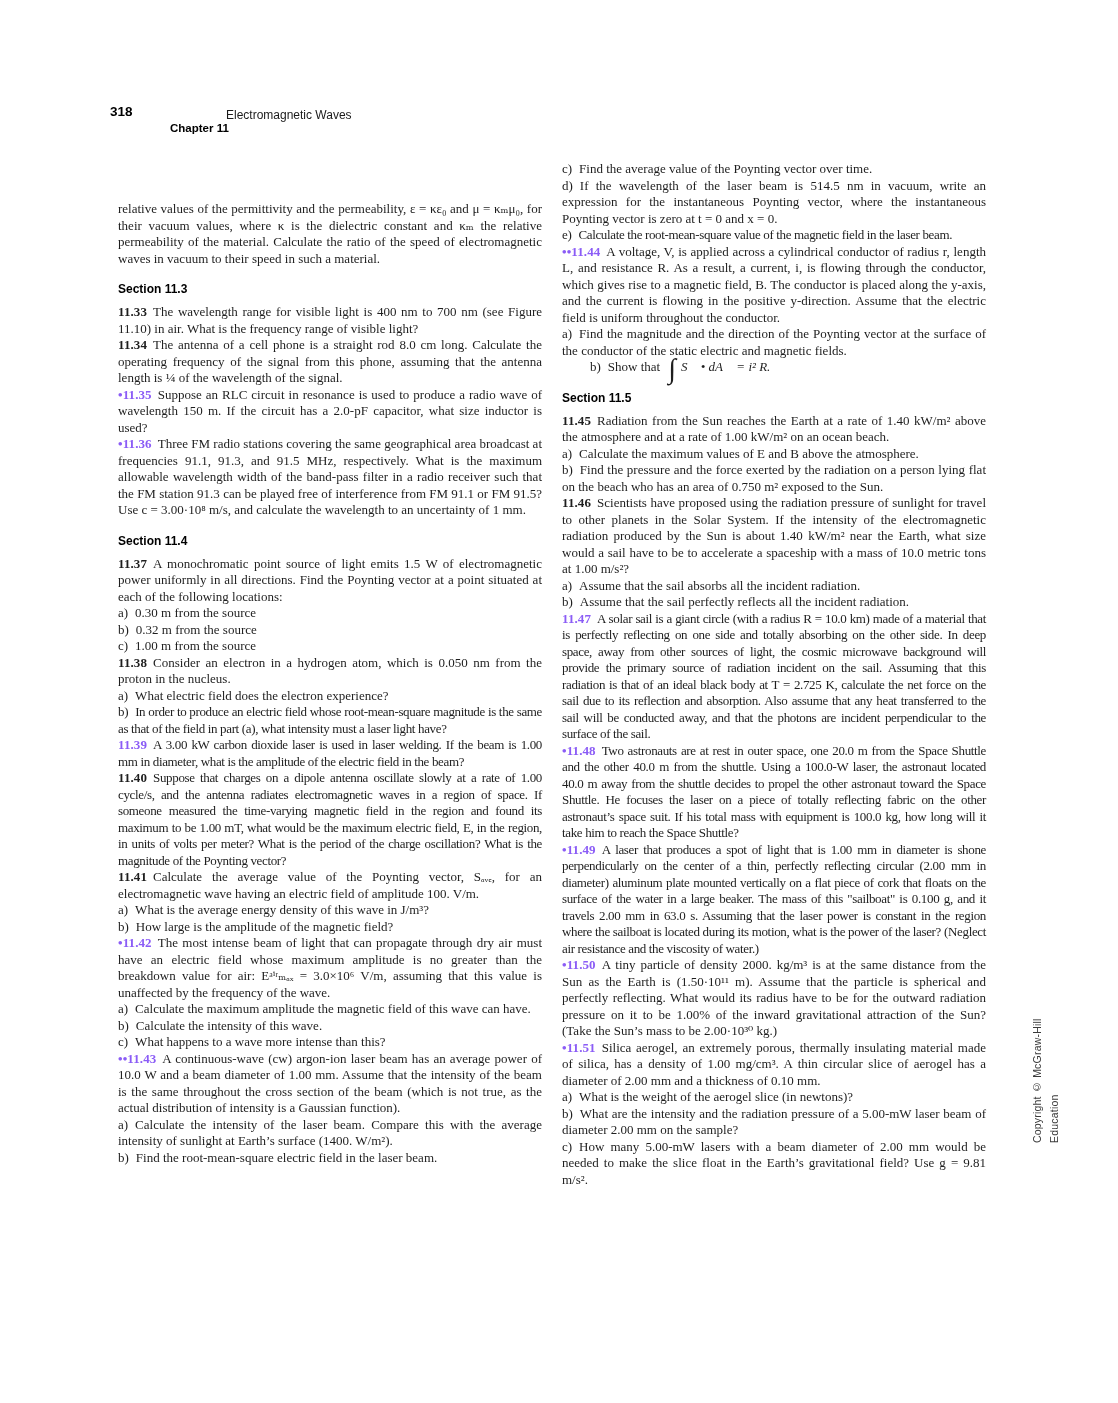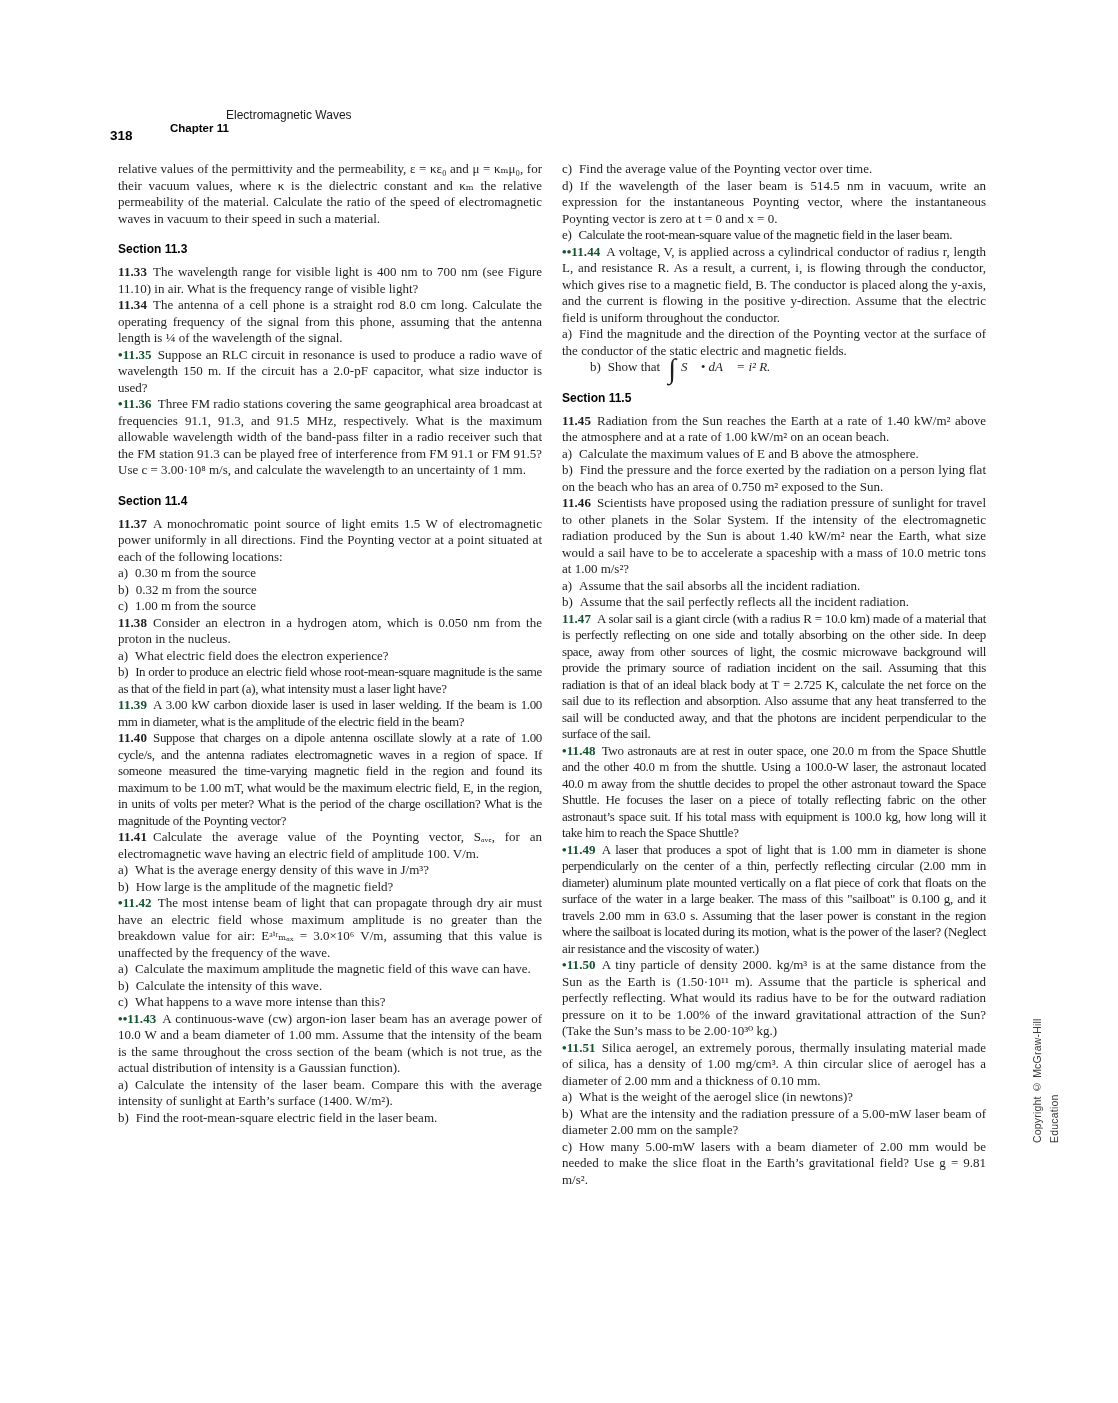--- a/index.html
+++ b/index.html
@@ -6,38 +6,38 @@
   .page{
     position:relative;
     width:1118px;height:1403px;
     background:#ffffff;
     font-family:"Liberation Serif","DejaVu Serif",serif;
     font-size:13px;line-height:16.5px;color:#1e1e1e;
     overflow:hidden;
     margin:0 auto;
   }
   
-  .ph-num{position:absolute;left:110px;top:104px;font-family:"Liberation Sans","DejaVu Sans",sans-serif;font-weight:bold;font-size:13.5px;color:#000;margin-top:24px;}
+  .ph-num{position:absolute;left:110px;top:104px;font-family:"Liberation Sans","DejaVu Sans",sans-serif;font-weight:bold;font-size:13.5px;color:#000;}
   .ph-ch{position:absolute;left:170px;top:120px;font-family:"Liberation Sans","DejaVu Sans",sans-serif;font-weight:bold;font-size:11.5px;color:#000;}
   .ph-title{position:absolute;left:226px;top:107px;font-family:"Liberation Sans","DejaVu Sans",sans-serif;font-size:12px;color:#1a1a1a;}
   
   .col{position:absolute;top:161px;width:424px;text-align:justify;}
-  .col-left{left:118px;}
+  .col-left{left:118px;margin-top:40px;}
   .col-right{left:562px;}
   .col p{margin:0;}
   .para{margin:0;}
   .problem{margin-top:7px;}
   .subitem{margin-top:3.5px;}
   .section-heading{
     font-family:"Liberation Sans","DejaVu Sans",sans-serif;
     font-weight:bold;font-size:12px;line-height:19px;
     margin:13px 0 5px 0;color:#000;text-align:left;
   }
   .pnum{font-weight:bold;padding-right:6px;letter-spacing:.1px;}
-  .accent{color:#14532d;}
+  .accent{color:#8b5cf6;}
   .ilabel{padding-right:7px;}
   .tight{letter-spacing:-0.35px;}
   .formula-line{margin-top:6px;margin-bottom:3px;padding-left:28px;}
   .integral{font-size:28px;line-height:0;vertical-align:-7px;padding:0 5px 0 8px;font-weight:400;}
   .expr{font-style:italic;}
   .copyright{
     position:absolute;left:1029px;top:973px;height:170px;
     writing-mode:vertical-rl;transform:rotate(180deg);
     font-family:"Liberation Sans","DejaVu Sans",sans-serif;
     font-size:10.5px;color:#3a3a3a;letter-spacing:.2px;

